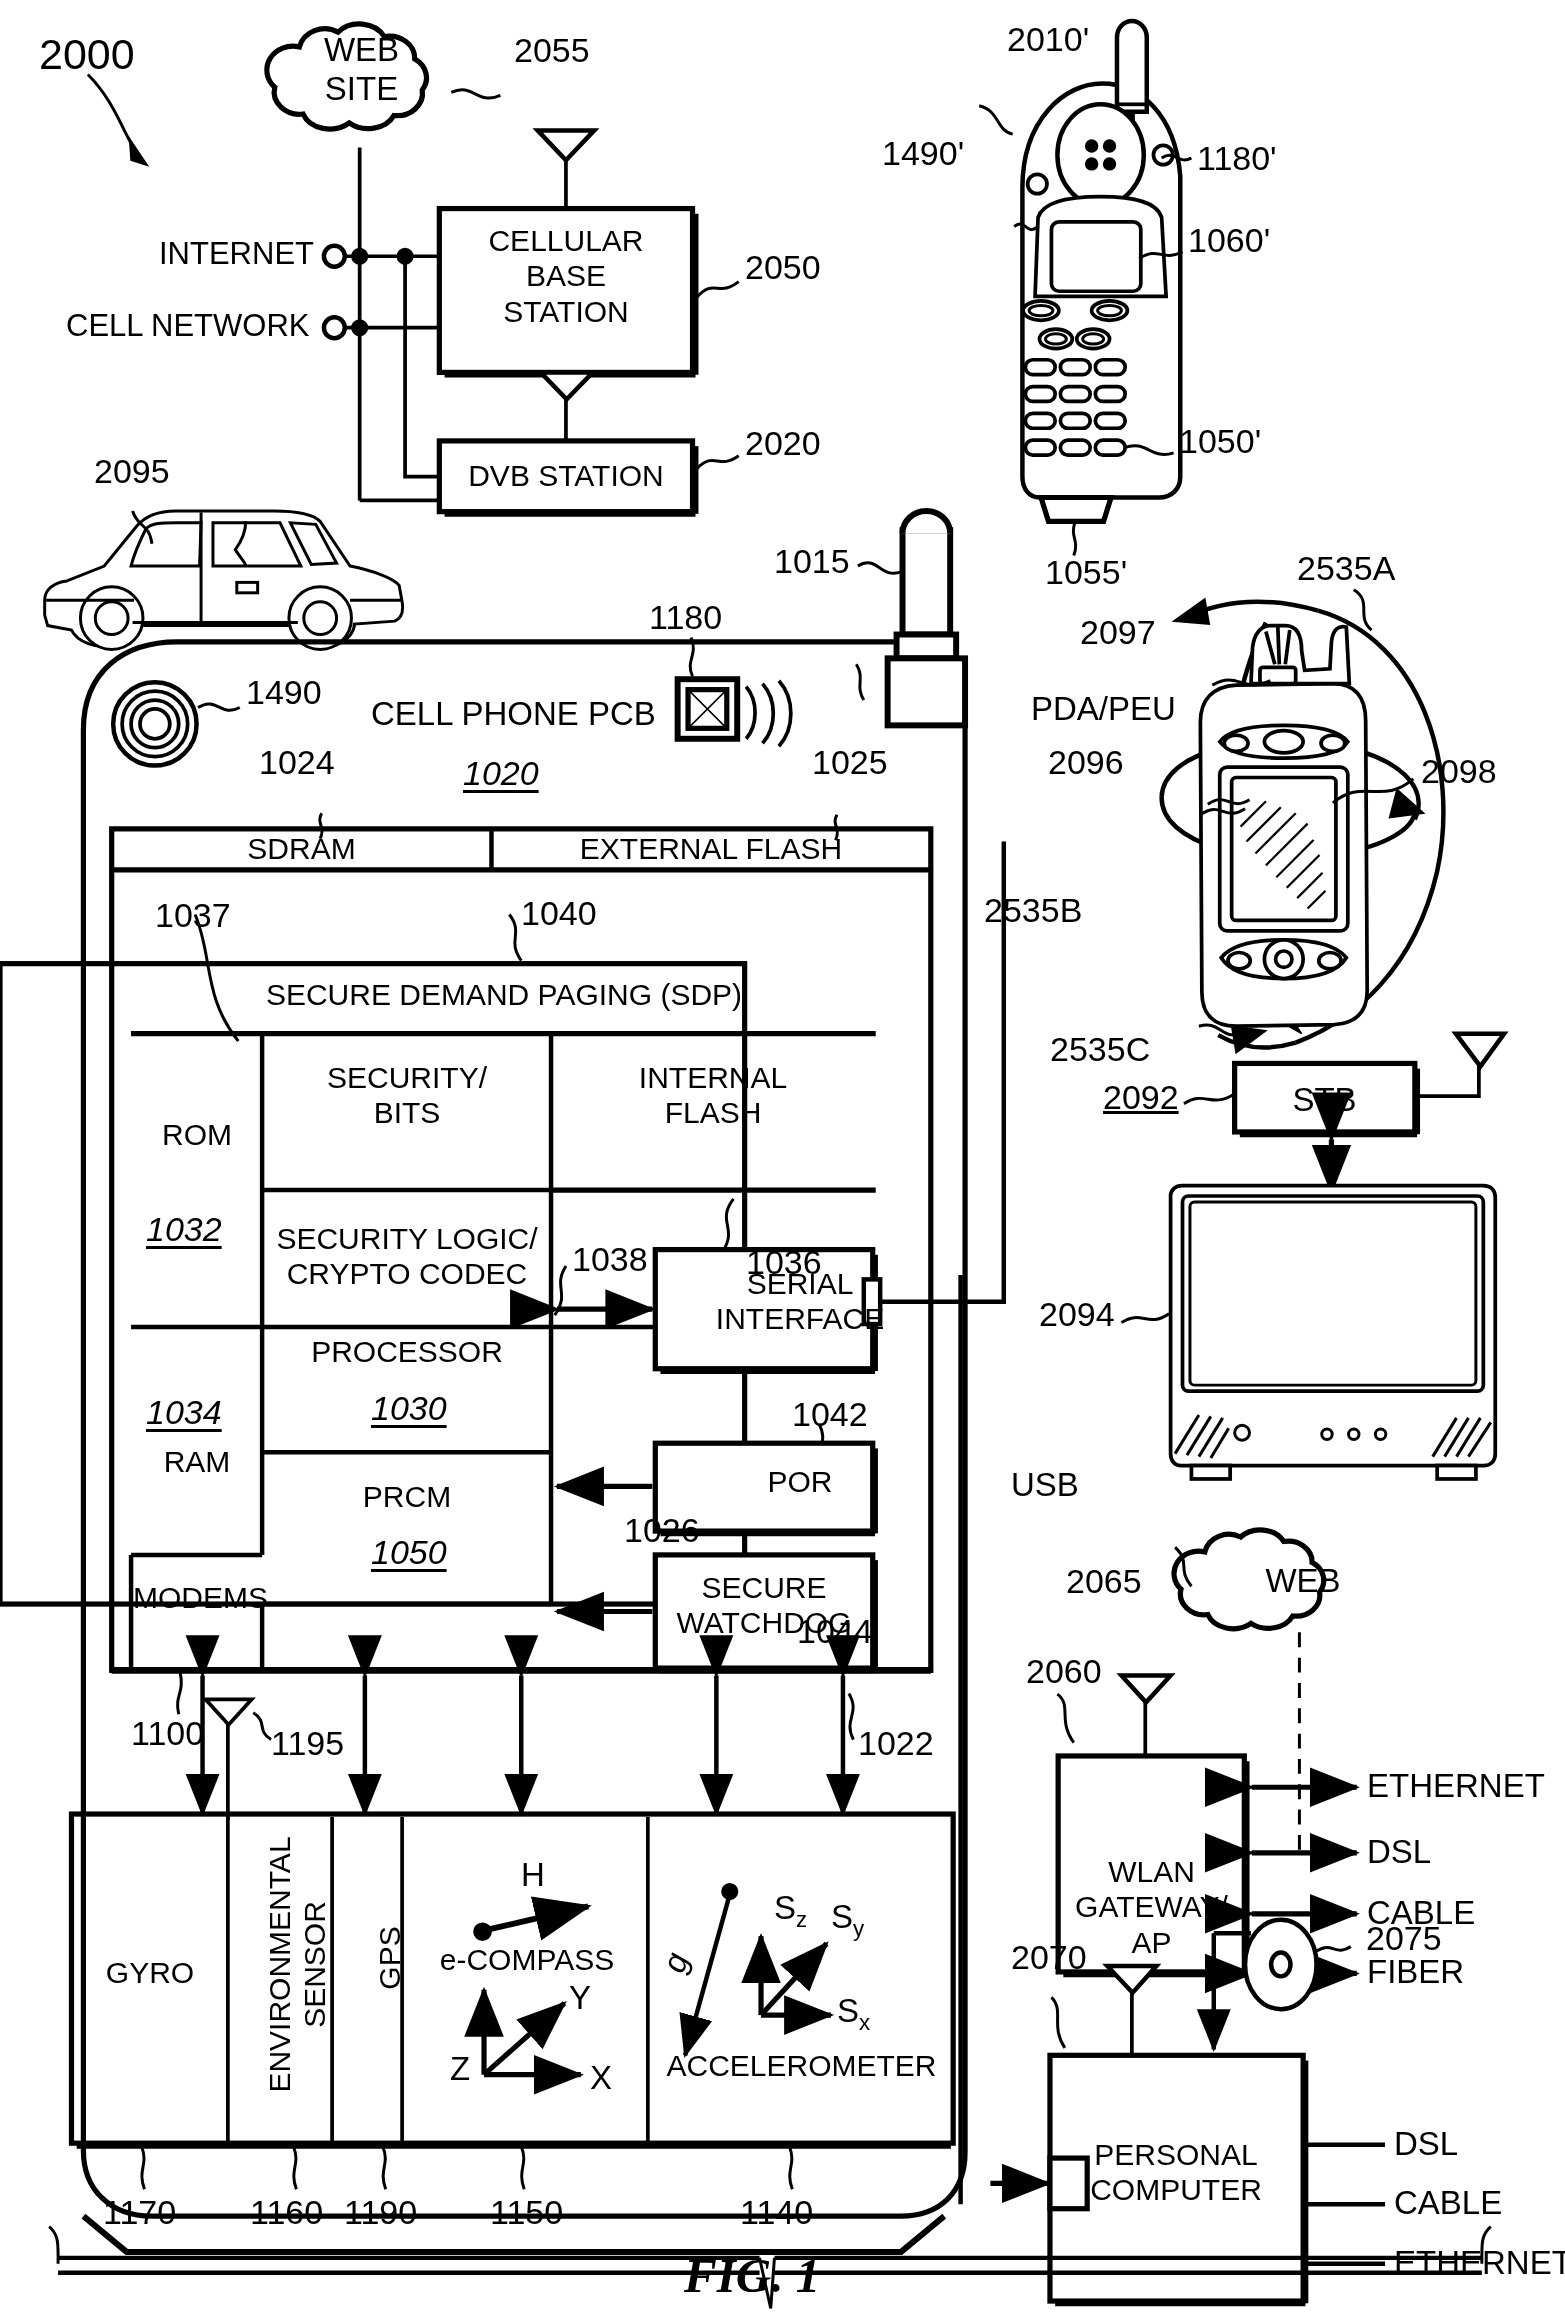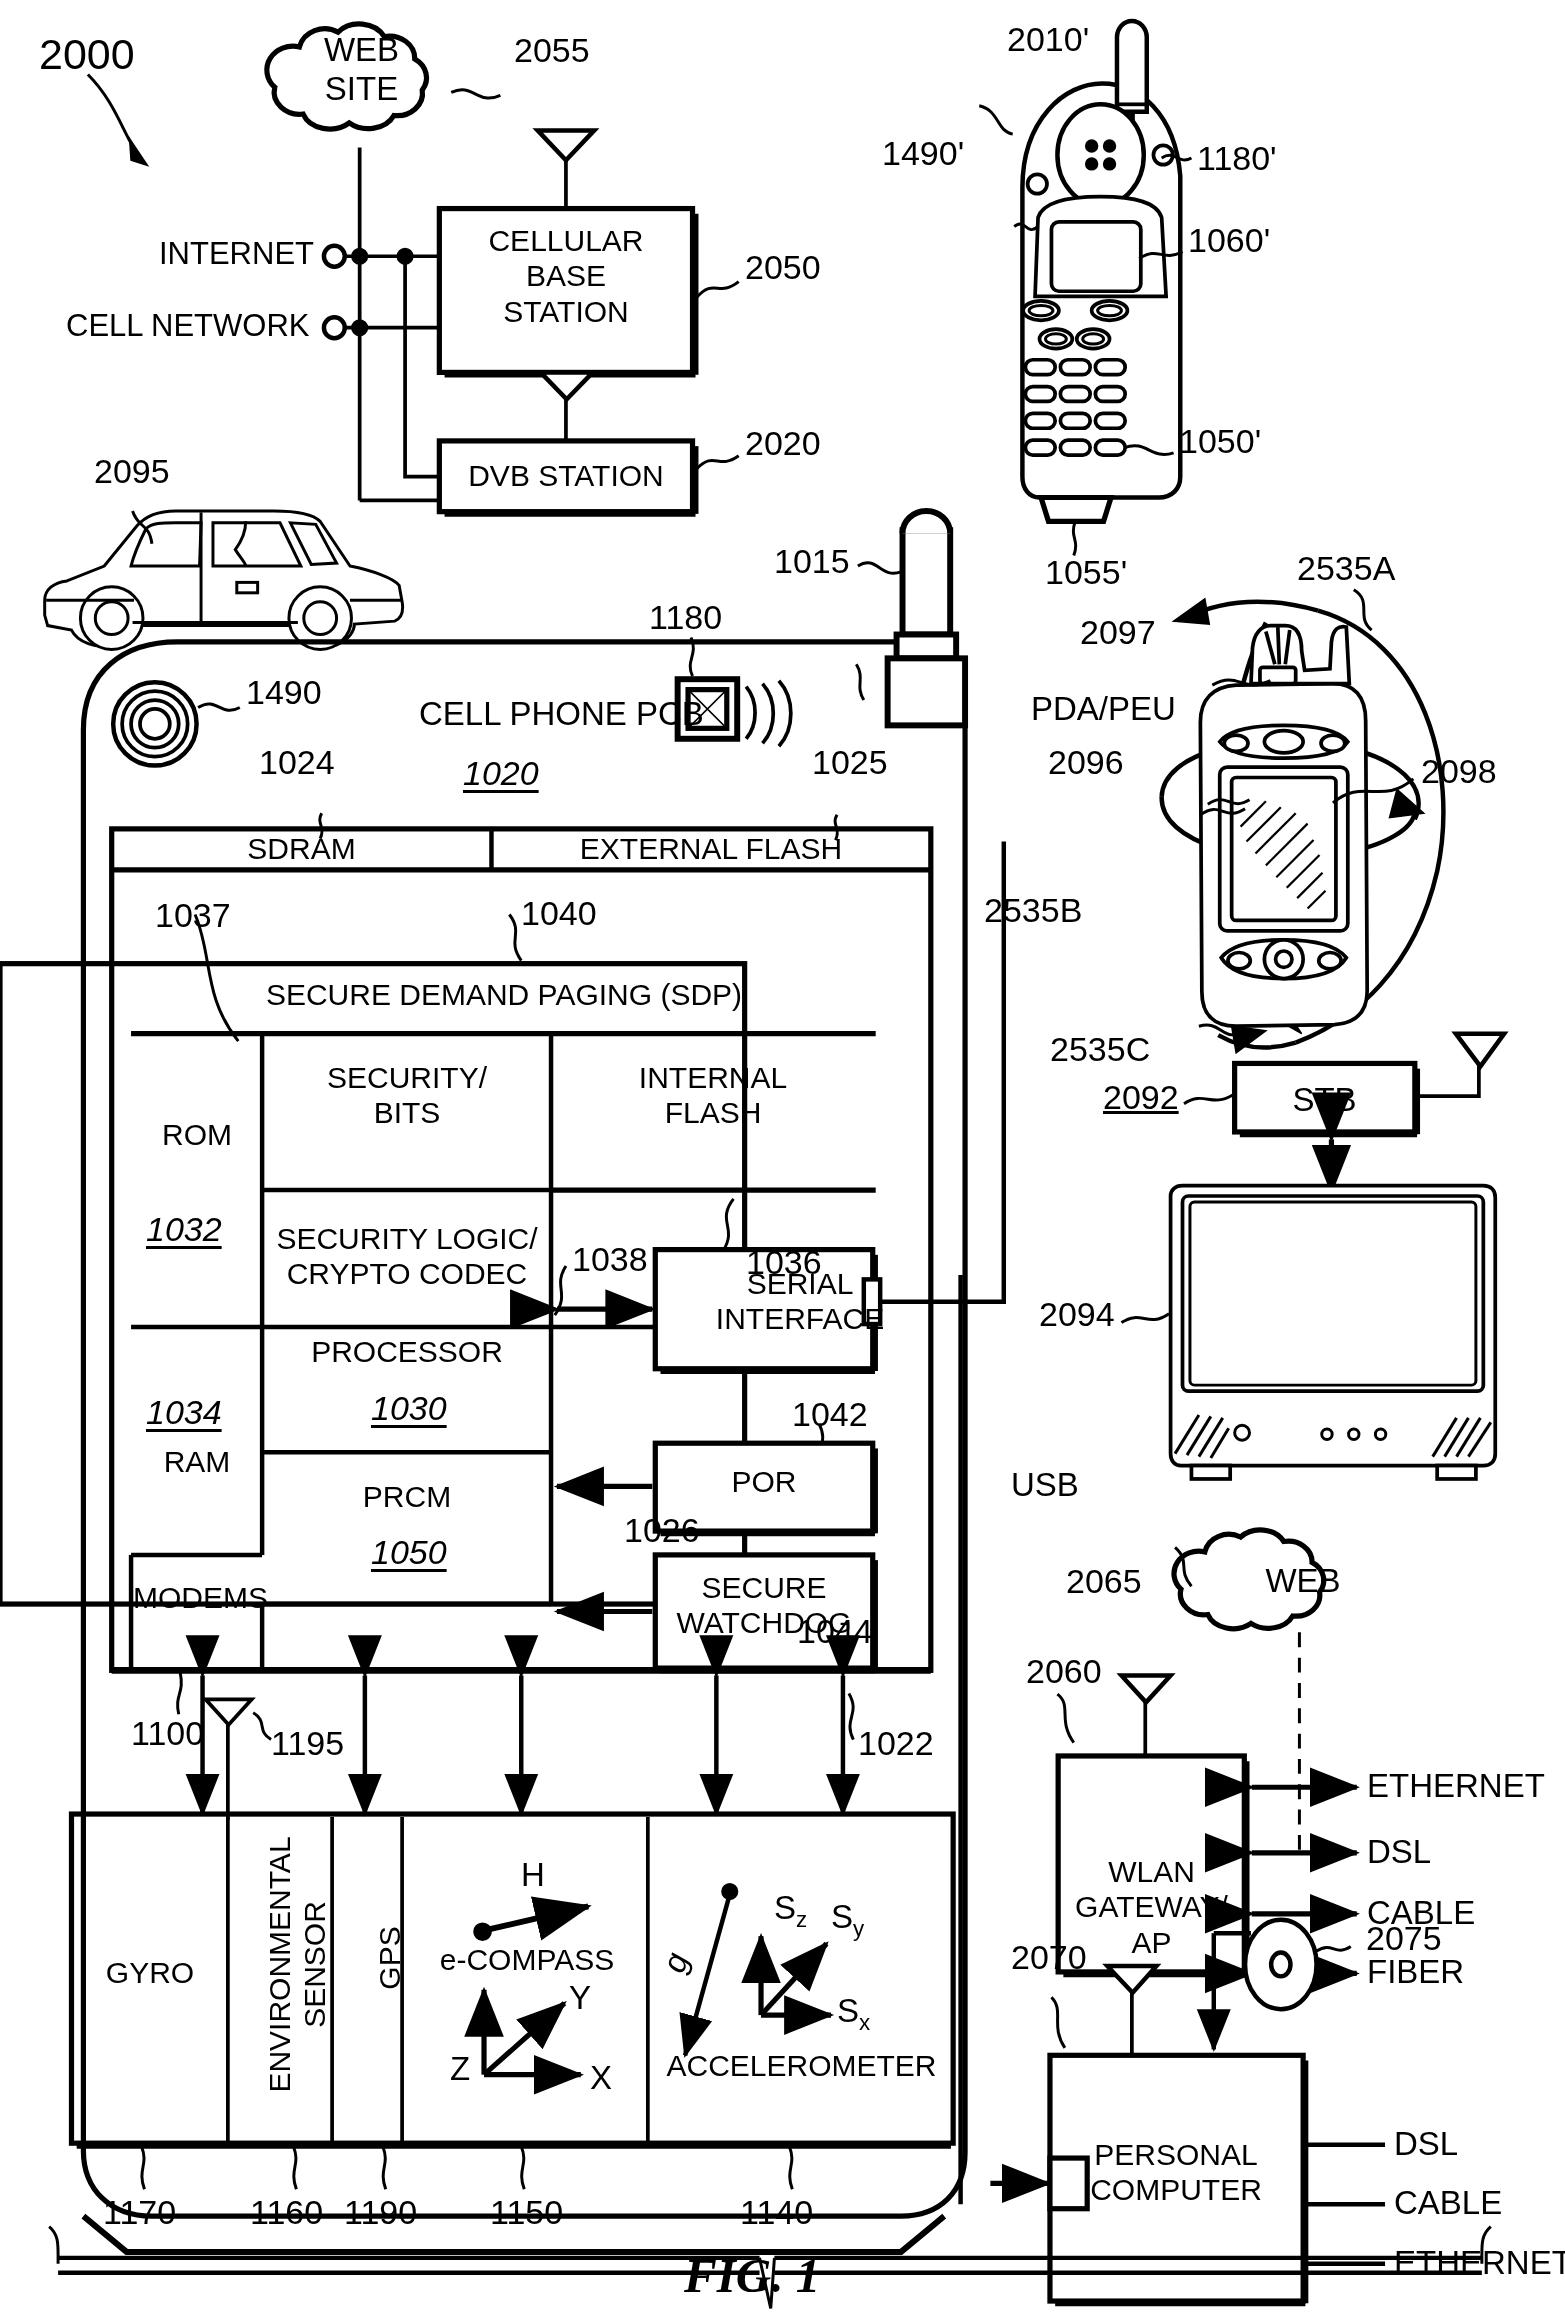--- a/index.html
+++ b/index.html
@@ -486,21 +486,21 @@
 <div class="lbl" style="left:1367px;top:1955px;font-size:33px;">FIBER</div>
 
 <div class="boxtext" style="left:1051px;top:2137px;width:250px;">PERSONAL
 COMPUTER</div>
 <div class="lbl num" style="left:1011px;top:1940px;">2070</div>
 <div class="lbl num" style="left:1366px;top:1921px;">2075</div>
 <div class="lbl" style="left:1394px;top:2127px;font-size:33px;">DSL</div>
 <div class="lbl" style="left:1394px;top:2186px;font-size:33px;">CABLE</div>
 <div class="lbl" style="left:1394px;top:2246px;font-size:33px;">ETHERNET</div>
 
-<div class="lbl" style="left:371px;top:697px;font-size:33px;margin-left:48px;">CELL PHONE PCB</div>
+<div class="lbl" style="left:371px;top:697px;font-size:33px;">CELL PHONE PCB</div>
 <div class="lbl num ul" style="left:463px;top:756px;">1020</div>
 <div class="lbl num" style="left:246px;top:675px;">1490</div>
 <div class="lbl num" style="left:649px;top:600px;">1180</div>
 <div class="lbl num" style="left:812px;top:745px;">1025</div>
 <div class="lbl num" style="left:774px;top:544px;">1015</div>
 <div class="lbl num" style="left:259px;top:745px;">1024</div>
 
 <div class="boxtext" style="left:113px;top:831px;width:377px;">SDRAM</div>
 <div class="boxtext" style="left:493px;top:831px;width:436px;">EXTERNAL FLASH</div>
 
@@ -530,21 +530,21 @@
 
 <div class="boxtext" style="left:264px;top:1479px;width:286px;">PRCM</div>
 <div class="lbl num ul" style="left:371px;top:1535px;">1050</div>
 
 <div class="boxtext" style="left:133px;top:1580px;width:128px;">MODEMS</div>
 <div class="lbl num" style="left:131px;top:1716px;">1100</div>
 
 <div class="boxtext" style="left:657px;top:1266px;width:214px;padding-left:36px;">SERIAL
 INTERFACE</div>
 <div class="lbl num" style="left:624px;top:1513px;">1026</div>
-<div class="boxtext" style="left:657px;top:1464px;width:214px;">POR</div>
+<div class="boxtext" style="left:657px;top:1464px;width:214px;padding-left:36px;">POR</div>
 <div class="lbl num" style="left:792px;top:1397px;">1042</div>
 <div class="boxtext" style="left:657px;top:1570px;width:214px;">SECURE
 WATCHDOG</div>
 <div class="lbl num" style="left:797px;top:1614px;">1044</div>
 
 <div class="lbl num" style="left:271px;top:1726px;">1195</div>
 <div class="lbl num" style="left:858px;top:1726px;">1022</div>
 
 <div class="boxtext" style="left:74px;top:1955px;width:152px;">GYRO</div>
 <div class="lbl boxtext vert" style="left:262px;top:2121px;width:313px;text-align:center;">ENVIRONMENTAL

